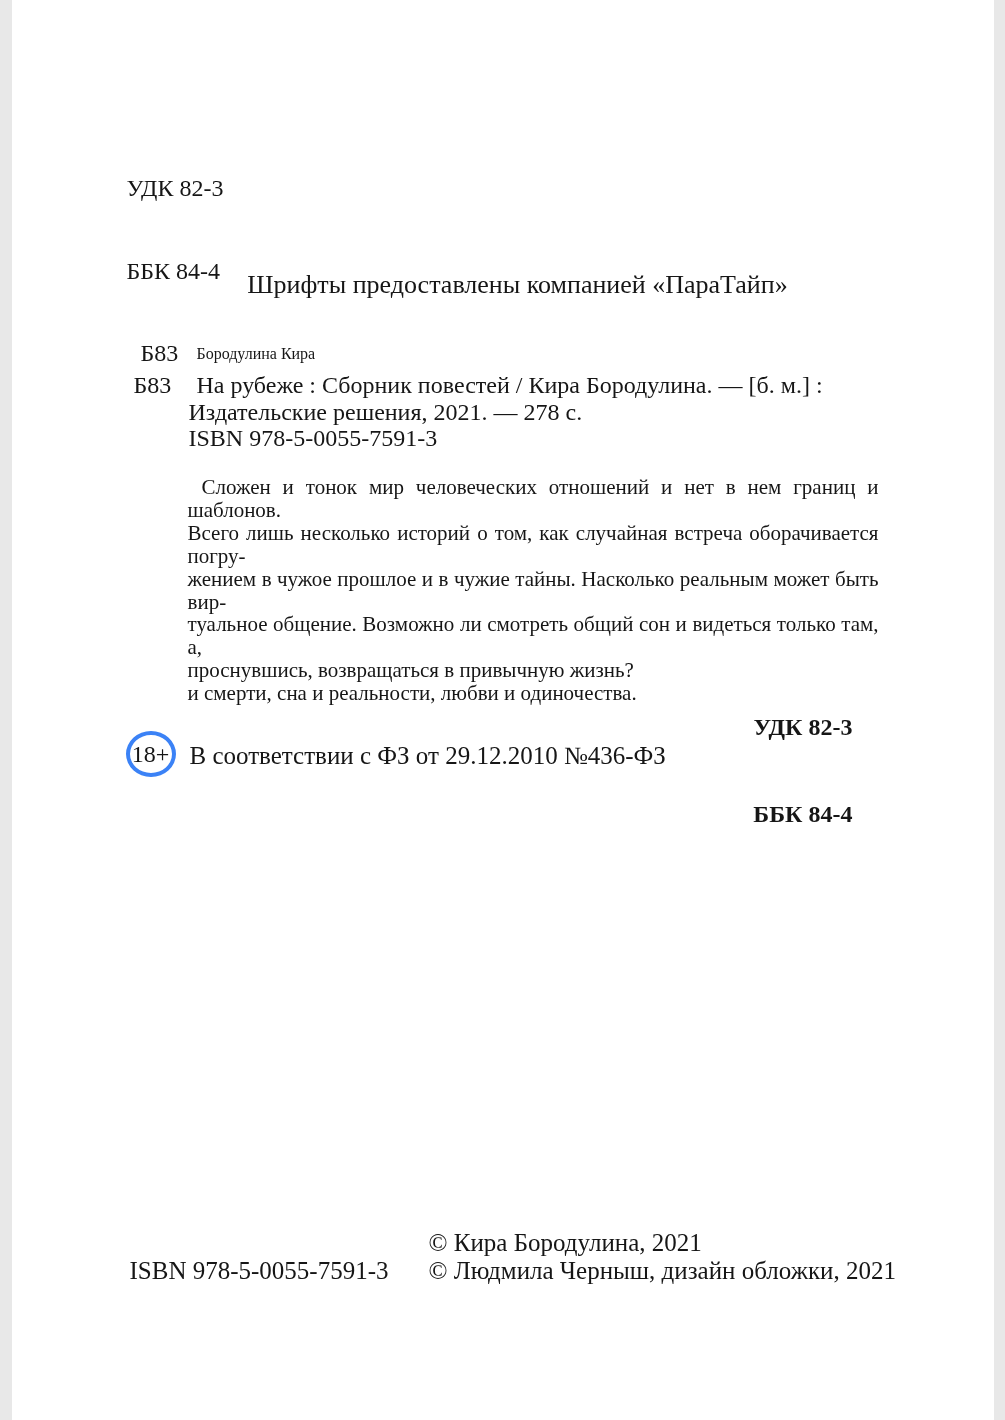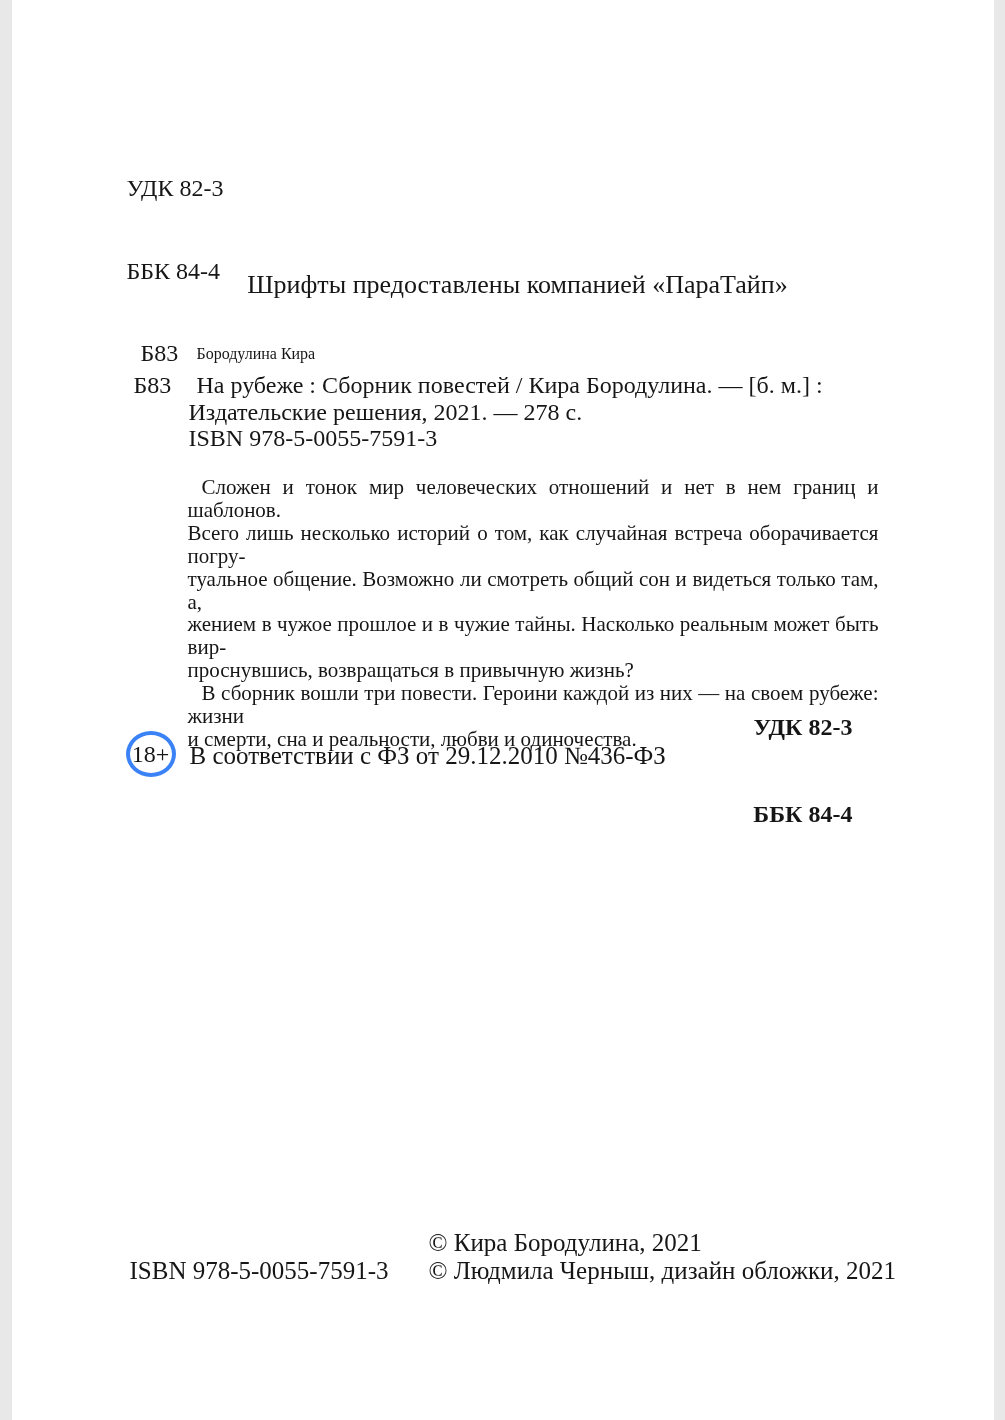--- a/index.html
+++ b/index.html
@@ -109,24 +109,23 @@
 
   <div class="abs catalog-author">Бородулина Кира</div>
   <div class="abs catalog-sign">Б83</div>
   <div class="abs catalog-title">На рубеже : Сборник повестей / Кира Бородулина. — [б. м.] :</div>
   <div class="abs catalog-publisher">Издательские решения, 2021. — 278 с.</div>
   <div class="abs catalog-isbn">ISBN 978-5-0055-7591-3</div>
 
   <div class="abs annotation">
     <div class="line just indent">Сложен и тонок мир человеческих отношений и нет в нем границ и шаблонов.</div>
     <div class="line just">Всего лишь несколько историй о том, как случайная встреча оборачивается погру-</div>
+    <div class="line just">жением в чужое прошлое и в чужие тайны. Насколько реальным может быть вир-</div>
     <div class="line just">туальное общение. Возможно ли смотреть общий сон и видеться только там, а,</div>
-    <div class="line just">жением в чужое прошлое и в чужие тайны. Насколько реальным может быть вир-</div>
     <div class="line">проснувшись, возвращаться в привычную жизнь?</div>
-    <div class="line just indent">В сборник вошли три повести. Героини каждой из них — на своем рубеже: жизни</div>
     <div class="line">и смерти, сна и реальности, любви и одиночества.</div>
   </div>
 
   <div class="abs class-footer">
     <div>УДК 82-3</div>
     <div>ББК 84-4</div>
   </div>
 
   <div class="abs age-badge">
     <span>18+</span>

